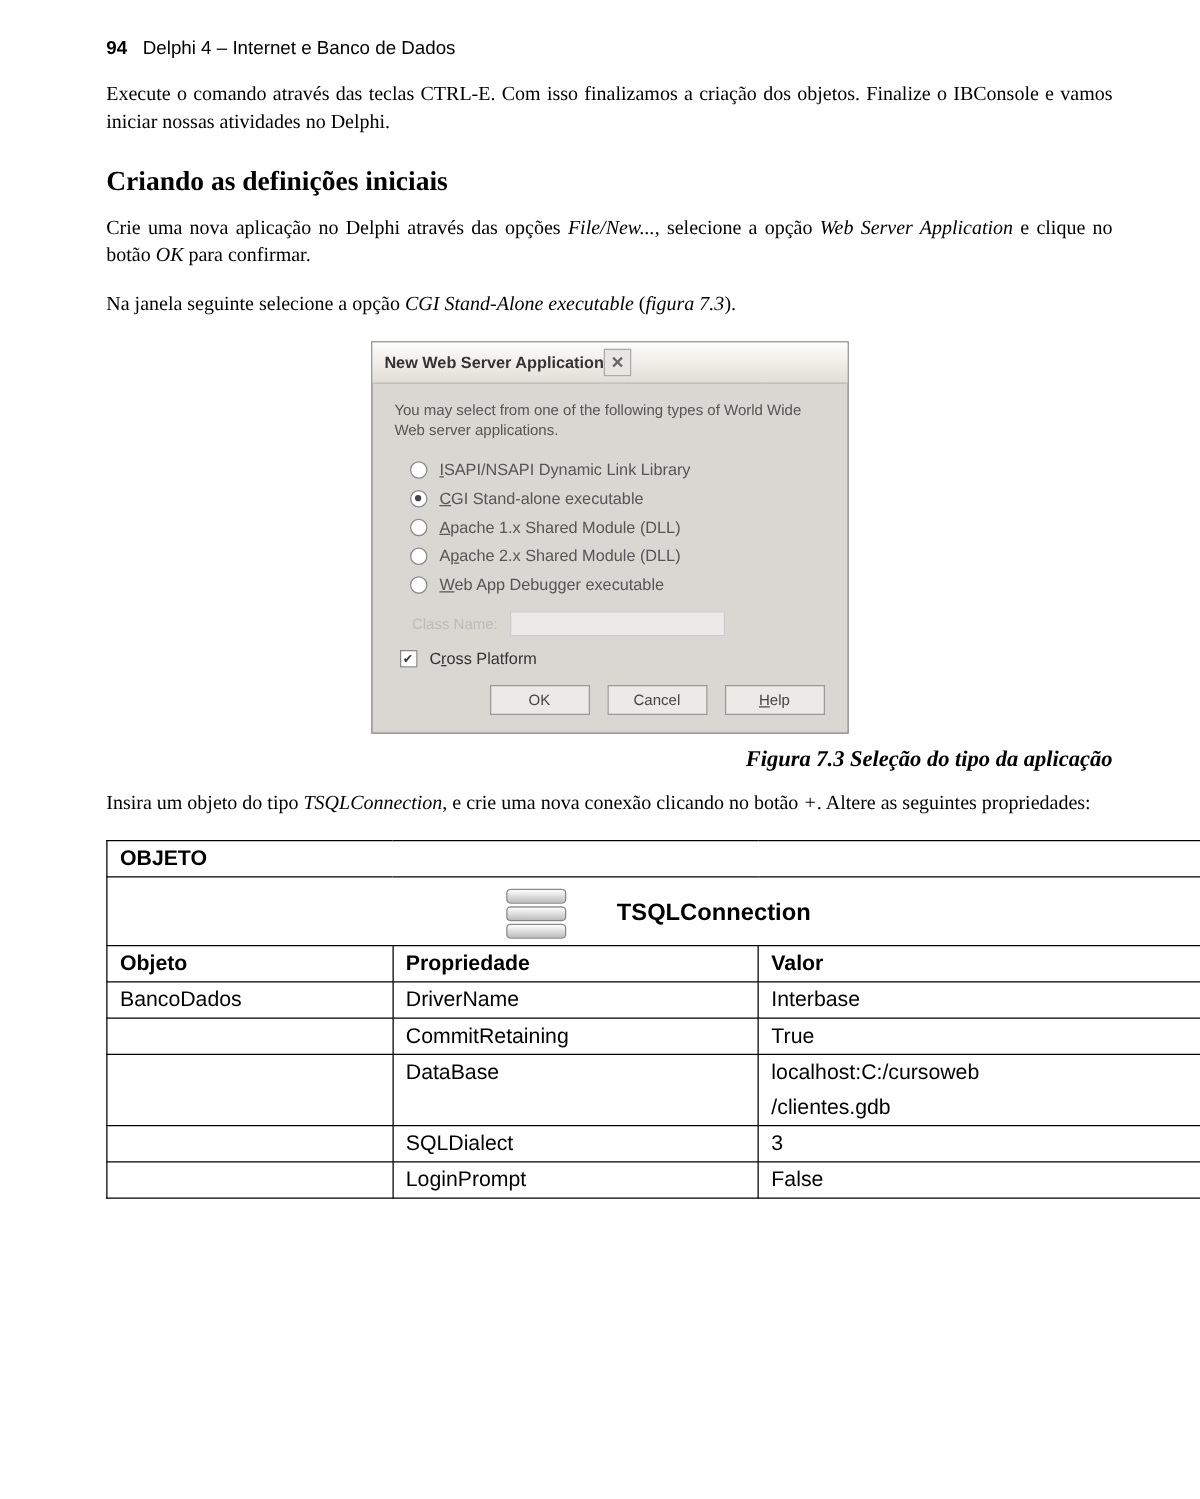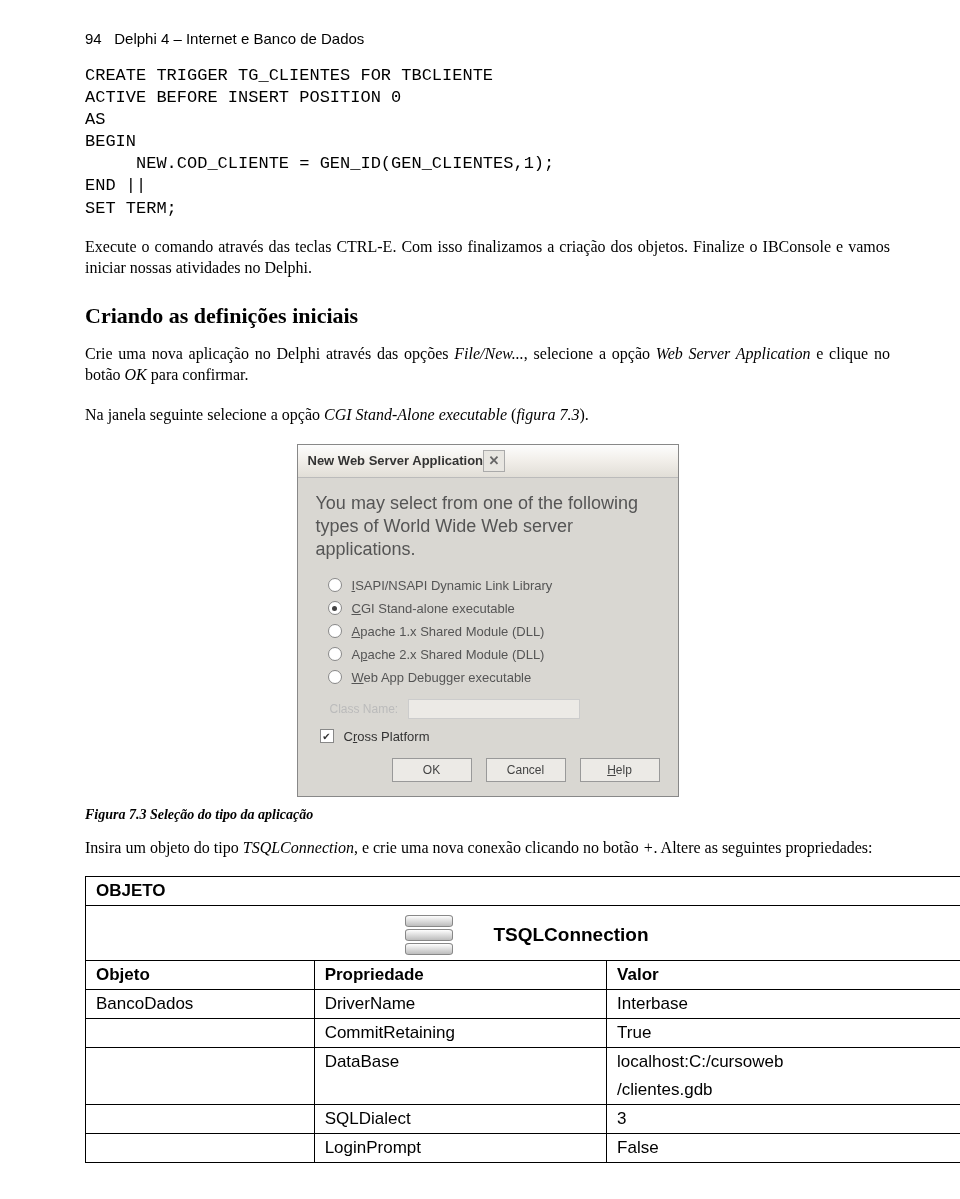--- a/index.html
+++ b/index.html
@@ -12,21 +12,21 @@
   }
   .page {
     padding: 30px 70px 40px 85px;
   }
   .header-line {
     font-family: Arial, Helvetica, sans-serif;
     font-size: 15px;
     margin-bottom: 18px;
   }
   .header-page {
-    font-weight: 400;
+    font-weight: 700;
   }
   .code-block {
     font-family: 'Courier New', Courier, monospace;
     font-size: 17px;
     white-space: pre;
     line-height: 1.3;
     margin-bottom: 16px;
   }
   .body-text {
     font-family: Georgia, 'Times New Roman', serif;
@@ -36,24 +36,24 @@
     text-align: justify;
   }
   .section-title {
     font-family: Liberation Serif, serif;
     font-size: 22px;
     font-weight: bold;
     margin: 24px 0 14px 0;
   }
   .caption {
     font-family: Georgia, 'Times New Roman', serif;
-    font-size: 14px;
+    font-size: 18px;
     font-weight: bold;
     font-style: italic;
-    text-align: left;
+    text-align: right;
     margin: 10px 0 14px 0;
   }
   .italic { font-style: italic; }
 
   
   .dialog-wrap {
     display: flex;
     justify-content: center;
     margin: 12px 0 8px 0;
   }
@@ -82,21 +82,21 @@
     align-items: center;
     justify-content: center;
     font-weight: bold;
     color: #666;
     font-size: 13px;
   }
   .dialog-body {
     padding: 14px 18px 14px 18px;
   }
   .intro-text {
-    font-size: 18px;
+    font-size: 12px;
     color: #555;
     line-height: 1.3;
     margin-bottom: 16px;
   }
   .opts {
     padding-left: 12px;
   }
   .opt-row {
     display: flex;
     align-items: center;
@@ -230,27 +230,20 @@
 <body>
 
 <div class="page">
 
   <div class="header-line">
     <span class="header-page">94</span>
     &nbsp;
     <span>Delphi 4 – Internet e Banco de Dados</span>
   </div>
 
-  <div class="code-block">CREATE TRIGGER TG_CLIENTES FOR TBCLIENTE
-ACTIVE BEFORE INSERT POSITION 0
-AS
-BEGIN
-     NEW.COD_CLIENTE = GEN_ID(GEN_CLIENTES,1);
-END ||
-SET TERM;</div>
 
   <div class="body-text">Execute o comando através das teclas CTRL-E. Com isso finalizamos a criação dos objetos. Finalize o IBConsole e vamos iniciar nossas atividades no Delphi.</div>
 
   <div class="section-title">Criando as definições iniciais</div>
 
   <div class="body-text">
     <span>Crie uma nova aplicação no Delphi através das opções </span><span class="italic">File/New...</span><span>, selecione a opção </span><span class="italic">Web Server Application</span><span> e clique no botão </span><span class="italic">OK</span><span> para confirmar.</span>
   </div>
 
   <div class="body-text">

